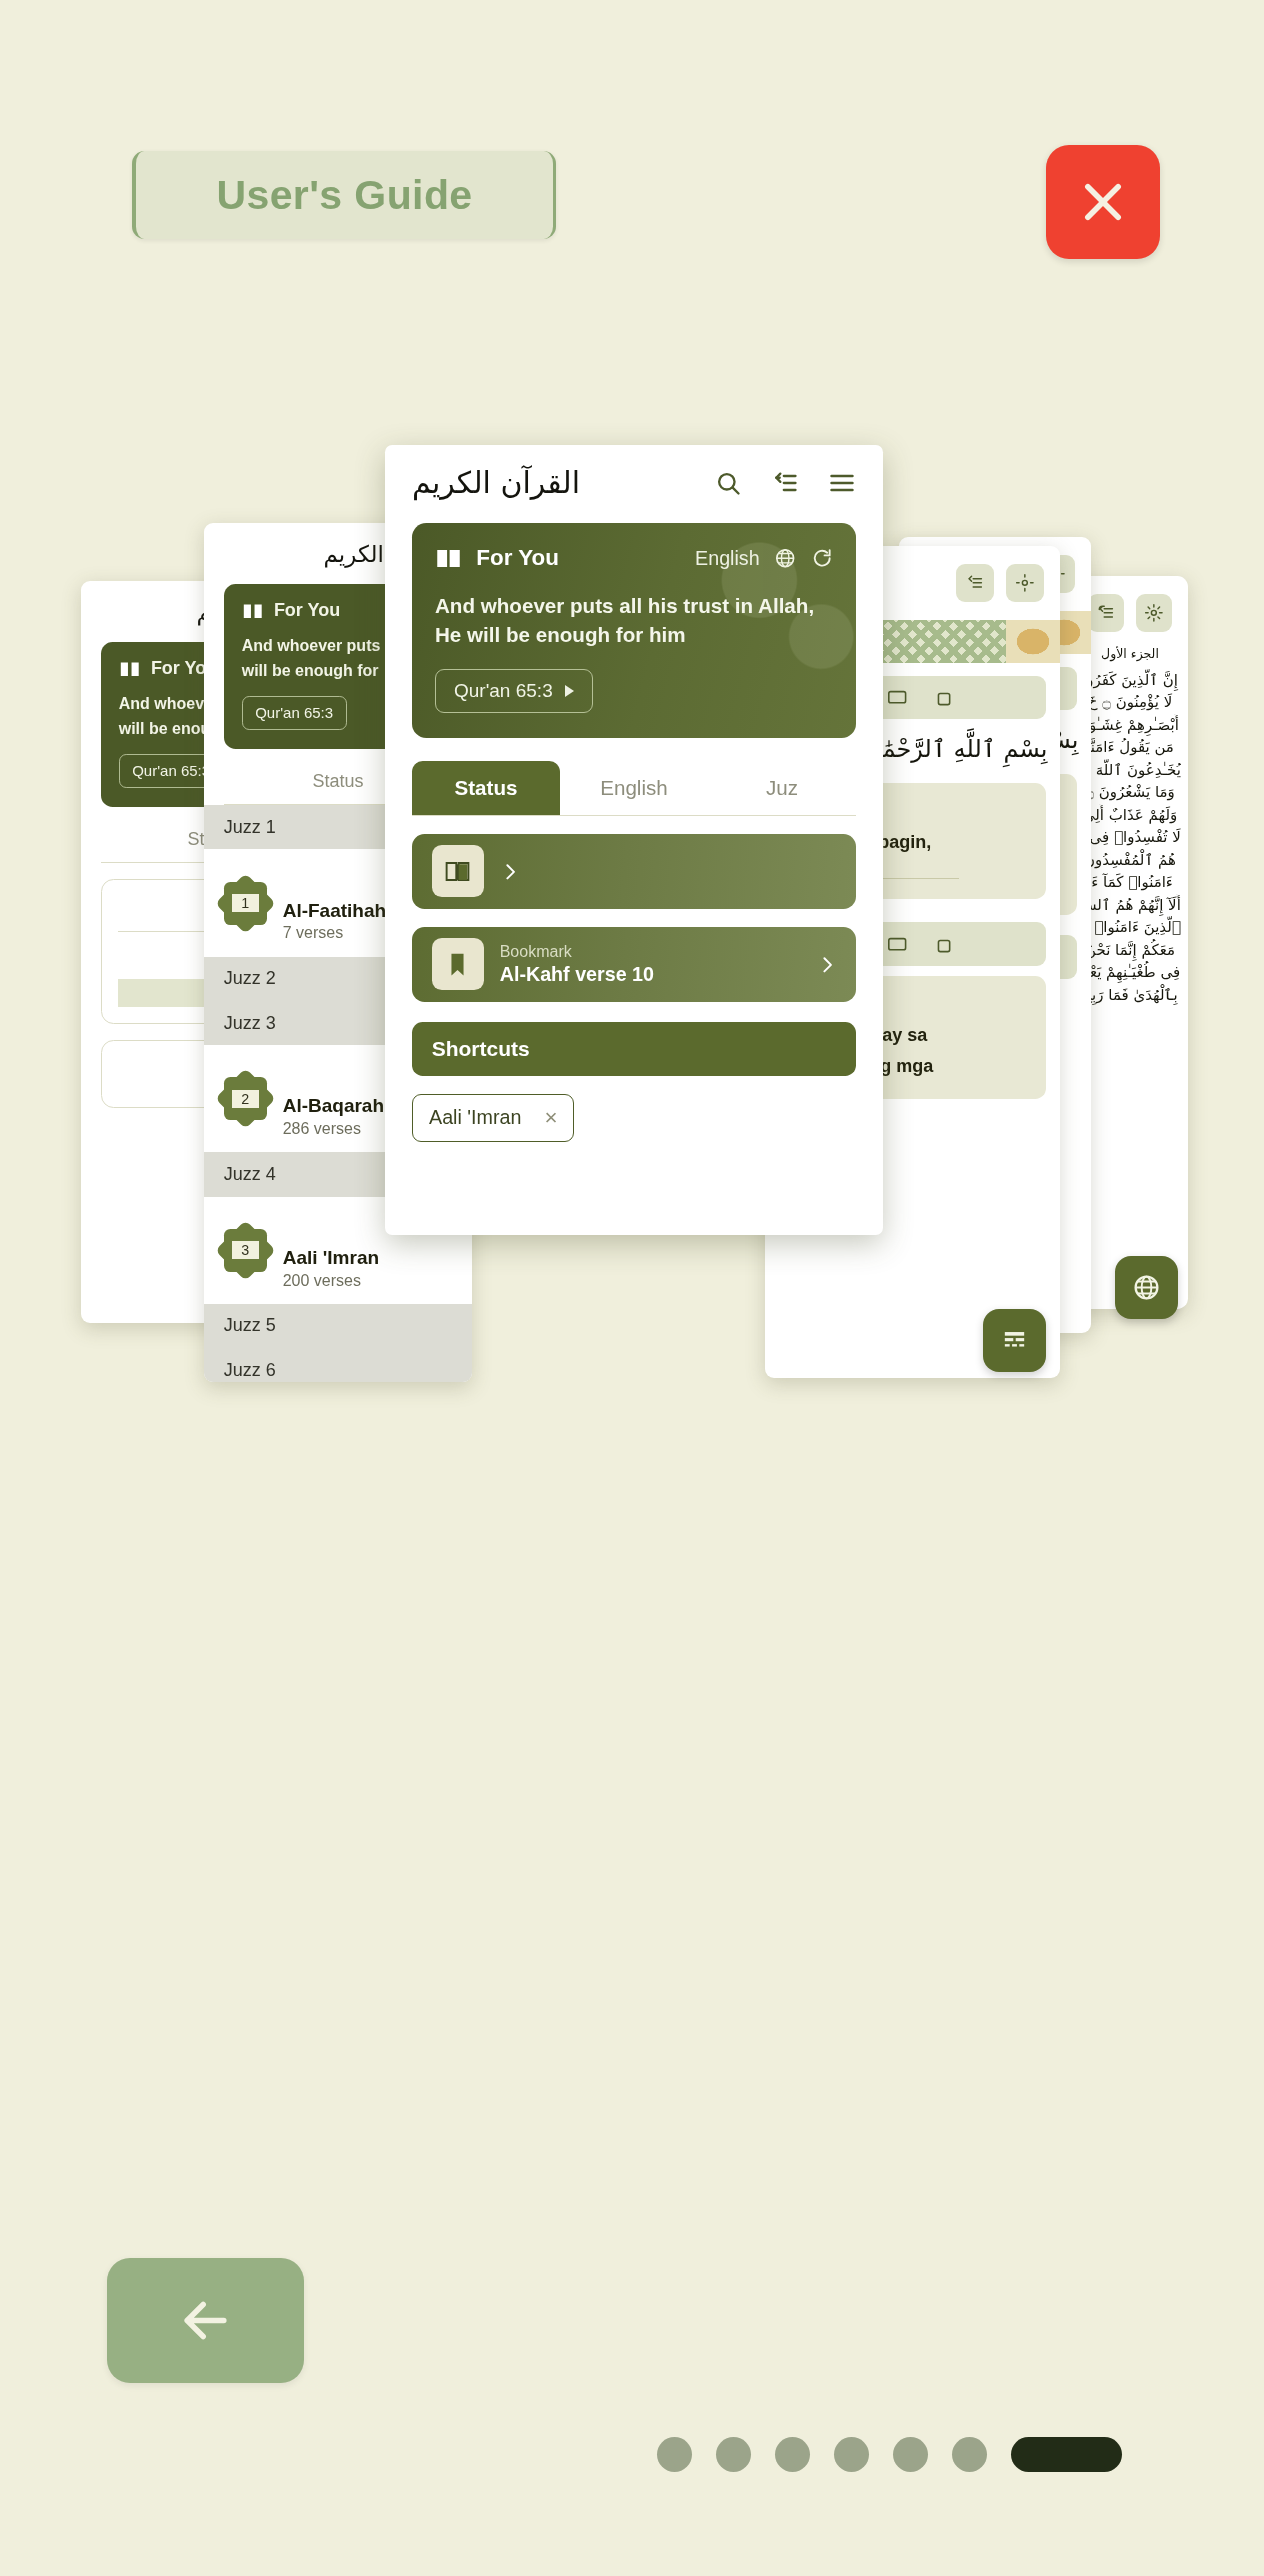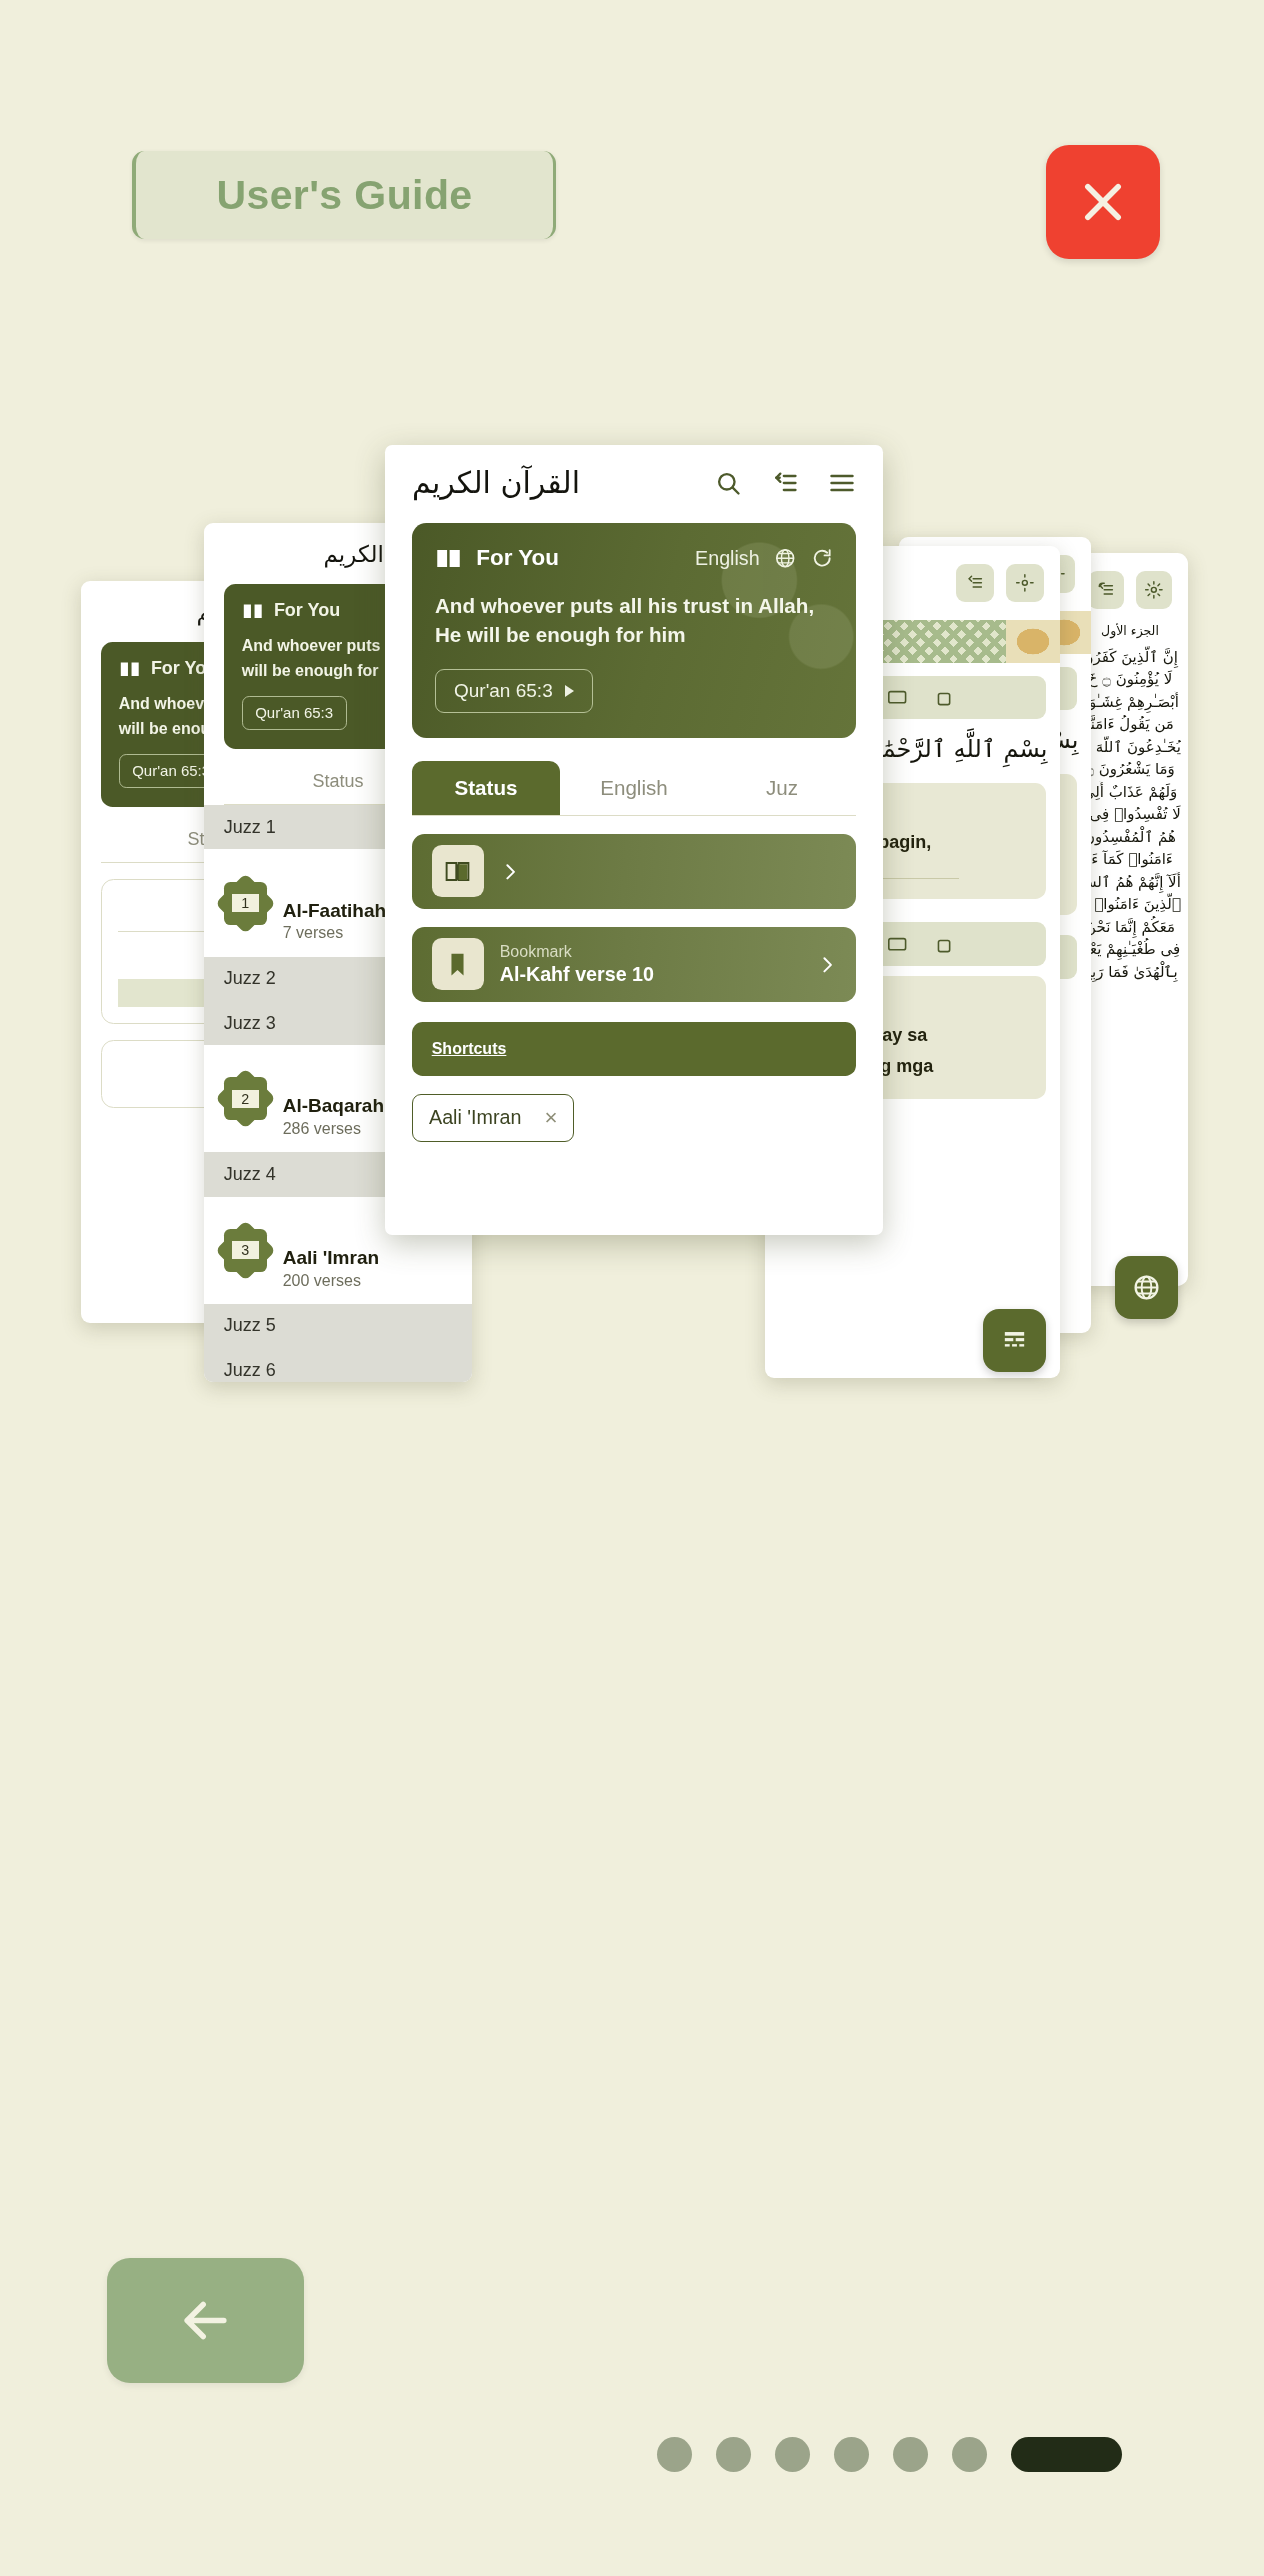--- a/index.html
+++ b/index.html
@@ -61,21 +61,21 @@
     background: #ffffff;
     overflow: hidden;
     box-shadow: 0 5.4px 19.7px rgba(80,80,50,.22);
   }
 
   
   .p0 { left: 81px; top: 581px; width: 264px; height: 742px; border-radius: 9px; }
   
   .p1 { left: 204px; top: 523px; width: 268px; height: 859px; border-radius: 9px; }
   
-  .p4 { left: 1072px; top: 553px; width: 116px; height: 733px; border-radius: 10.7px; }
+  .p4 { left: 1072px; top: 576px; width: 116px; height: 733px; border-radius: 10.7px; }
   
   .p3 { left: 899px; top: 537px; width: 192px; height: 796px; border-radius: 9px; }
   
   .p2 { left: 765px; top: 546px; width: 295px; height: 832px; border-radius: 9px; }
 
   
   .pmain {
     left: 385px; top: 445px; width: 498px; height: 790px;
     border-radius: 7.2px;
     box-shadow: 0 9px 30px rgba(70,75,40,.30);
@@ -140,21 +140,21 @@
   .stat-text { flex: 1; }
   .stat-label { color: #d9ddc3; font-size: 16px; }
   .stat-value { color: #fff; font-size: 19.7px; font-weight: 700; margin-top: 2.7px; }
   .chev { width: 19.7px; height: 19.7px; flex: none; }
 
   .section-bar {
     margin: 19.7px 27px 0 27px; height: 54px; border-radius: 10.7px;
     background: #5b6a2d; display: flex; align-items: center; justify-content: space-between;
     padding: 0 19.7px; cursor: pointer;
   }
-  .section-bar span { color: #fff; font-size: 16px; font-weight: 700; text-decoration: underline; }
+  .section-bar span { color: #fff; font-size: 21px; font-weight: 700; }
   .section-bar svg { width: 24px; height: 24px; }
 
   .chip {
     display: inline-flex; align-items: center; gap: 23px;
     margin: 18px 0 0 27px; padding: 11.6px 16px;
     border: 1.4px solid #4f5d28; border-radius: 9px;
     font-size: 19.7px; color: #3c4422; cursor: pointer; background: transparent;
   }
   .chip .x { color: #8e8e78; font-size: 22.4px; line-height: 1; }
 

